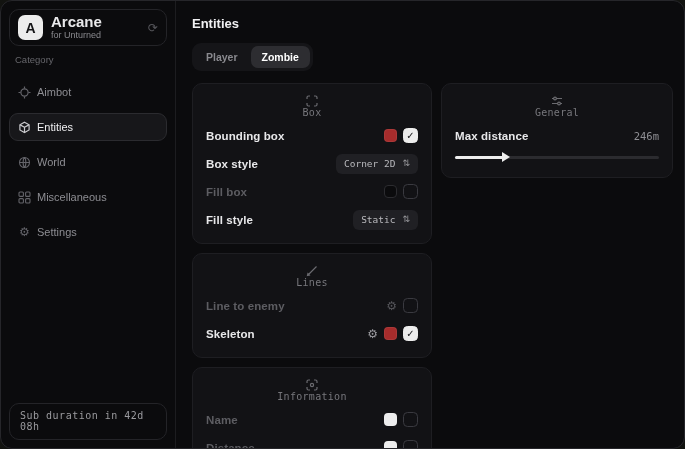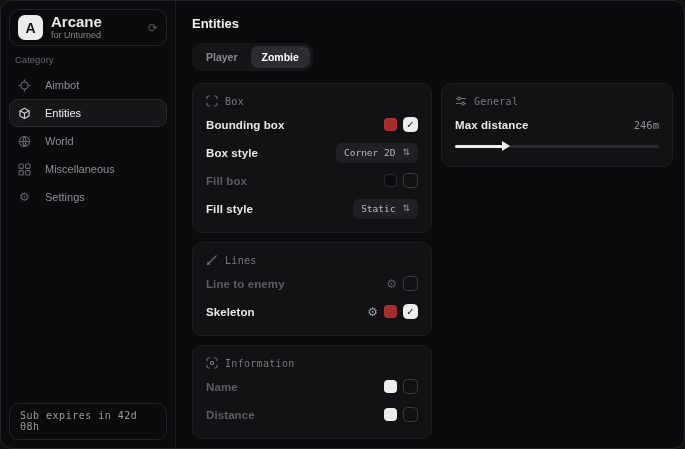--- a/index.html
+++ b/index.html
@@ -25,23 +25,23 @@
   }
   .brand-text { flex:1; line-height:1.1; }
   .brand-name { font-size:15px; font-weight:bold; color:#e9e9eb; }
   .brand-sub { font-size:9px; color:#8a8a8f; margin-top:1px; }
   .refresh { color:#55555a; font-size:12px; cursor:pointer; }
 
   .category { margin:8px 4px 6px 6px; font-size:9.5px; color:#66666b; }
 
   .nav { display:flex; flex-direction:column; }
   .nav-item {
-    display:flex; align-items:center; gap:14px; height:28px; padding:0 8px;
+    display:flex; align-items:center; gap:6px; height:28px; padding:0 8px;
     border-radius:9px; border:1px solid transparent;
-    color:#8d8d92; font-size:11px; cursor:pointer;
+    color:#8d8d92; font-size:11px; cursor:pointer;margin-top:7px;
   }
   .nav-item .nicon { width:13px; height:13px; color:#64646a; display:flex; align-items:center; justify-content:center; flex:0 0 13px; font-size:12px; line-height:1; }
   .nav-item.selected { background:#17171a; border-color:#2b2b2f; color:#efeff1; }
   .nav-item.selected .nicon { color:#c9c9cd; }
 
   .sub-box {
     position:absolute; left:8px; right:8px; bottom:8px;
     border:1px solid #242428; border-radius:10px; padding:6px 10px 7px;
   }
   .sub-line1 { font-family:"DejaVu Sans Mono","Liberation Mono",monospace; font-size:10px; color:#9b9b9f; letter-spacing:0.5px; }
@@ -54,21 +54,21 @@
   .tabs { display:inline-flex; background:#151518; border-radius:9px; padding:3px; margin-top:12px; gap:2px; }
   .tab { font-size:10.5px; font-weight:bold; color:#8a8a8f; padding:5px 11px; border-radius:7px; cursor:pointer; }
   .tab.active { background:#2d2d31; color:#ffffff; }
 
   .content { display:flex; gap:9px; margin-top:12px; align-items:flex-start; }
   .col { display:flex; flex-direction:column; gap:9px; }
   .col-left  { width:240px; }
   .col-right { width:232px; }
 
   .card { background:#121215; border:1px solid #1e1e22; border-radius:10px; padding:11px 13px 13px; width:100%; }
-  .card-header { display:flex; align-items:center; gap:7px; color:#77777c; margin-bottom:3px; }
+  .card-header { display:flex; align-items:center; color:#77777c; margin-bottom:3px;flex-direction:column; }
   .card-header .hicon { width:12px; height:12px; color:#6b6b70; display:flex; align-items:center; justify-content:center; }
   .card-title { font-family:"DejaVu Sans Mono","Liberation Mono",monospace; font-size:10px; letter-spacing:0.3px; }
 
   .row { display:flex; align-items:center; justify-content:space-between; height:21px; margin-top:7px; }
   .row-label { font-size:11.5px; color:#e8e8ea; font-weight:600; letter-spacing:0.1px; }
   .row-label.off { color:#5d5d62; font-weight:600; }
   .ctrls { display:flex; align-items:center; gap:6px; }
 
   .swatch { width:13px; height:13px; border-radius:4px; display:inline-block; border:1px solid rgba(255,255,255,0.06); }
   .checkbox {
@@ -158,21 +158,21 @@
         </span>
         <span>Miscellaneous</span>
       </div>
       <div class="nav-item">
         <span class="nicon">⚙</span>
         <span>Settings</span>
       </div>
     </div>
 
     <div class="sub-box">
-      <div class="sub-line1">Sub expires in 42d 08h</div>
+      <div class="sub-line1">Sub duration in 42d 08h</div>
     </div>
   </div>
 
   <div class="main">
     <div class="page-title">Entities</div>
 
     <div class="tabs">
       <div class="tab">Player</div>
       <div class="tab active">Zombie</div>
     </div>

